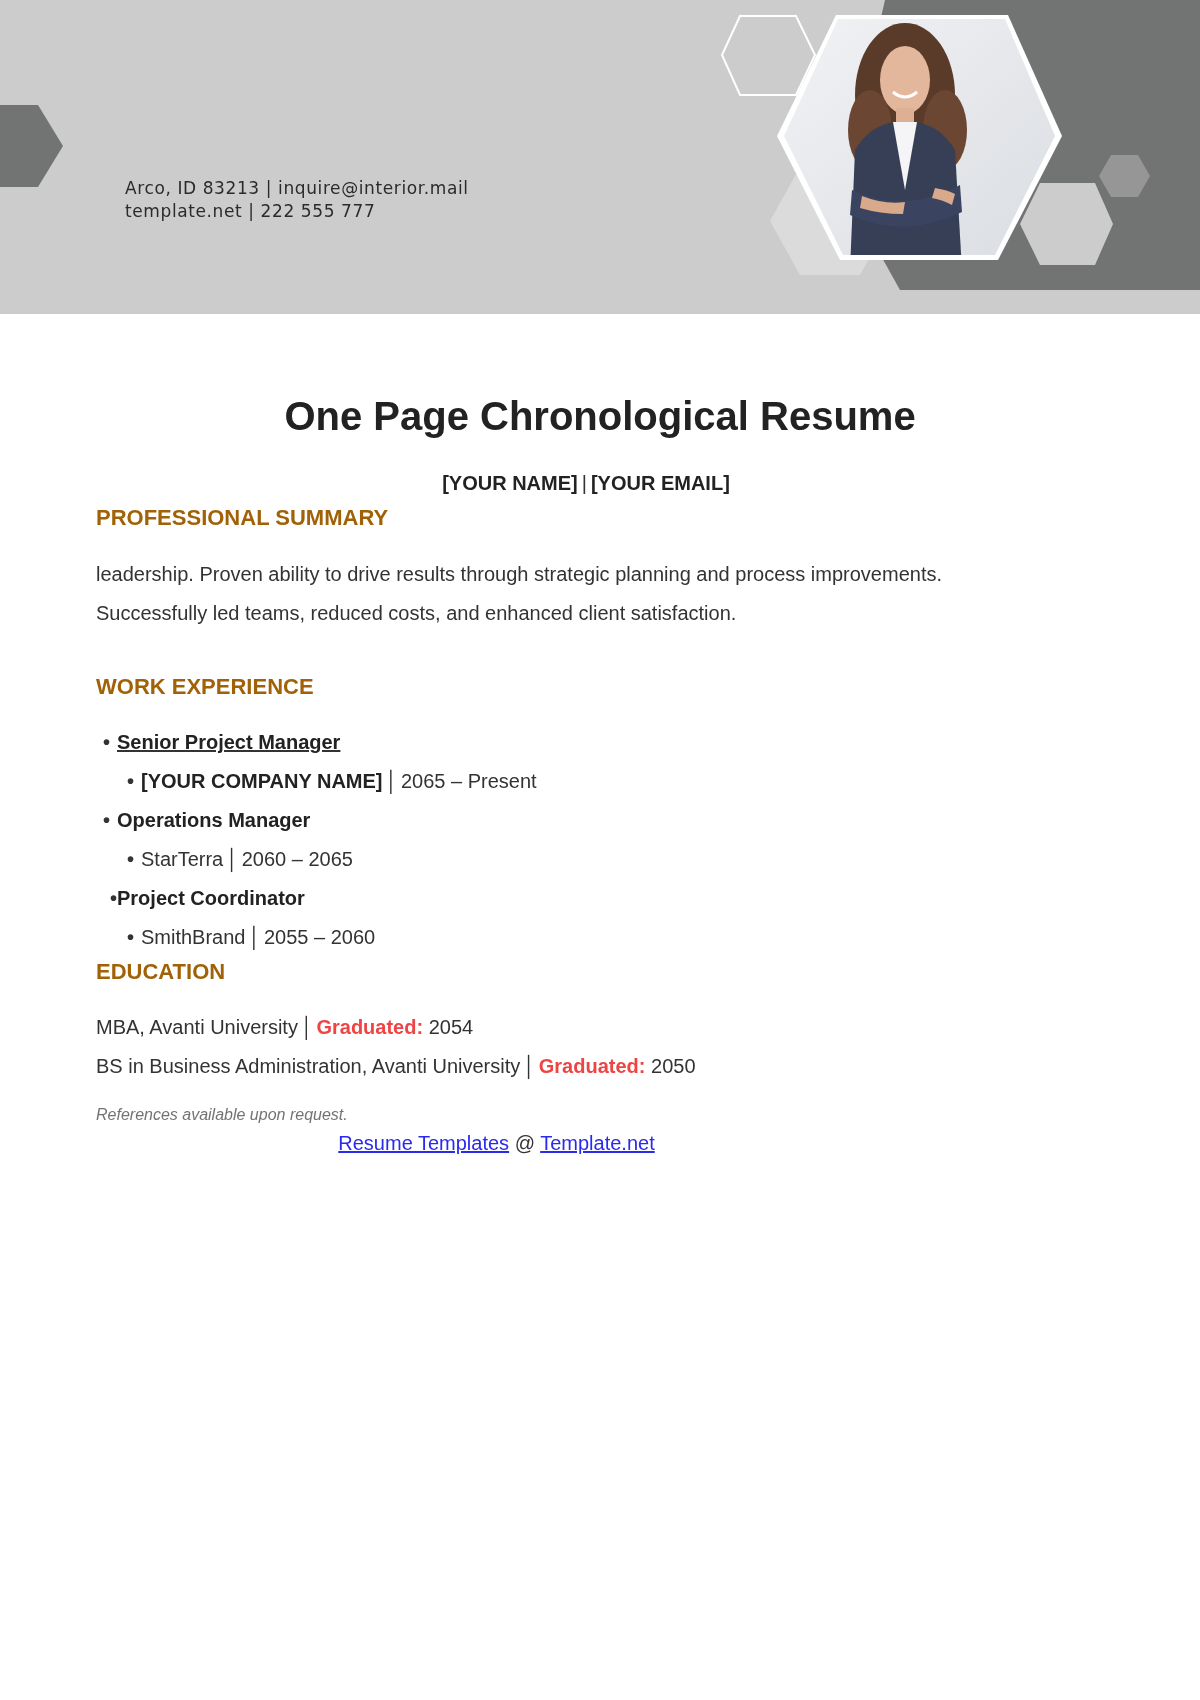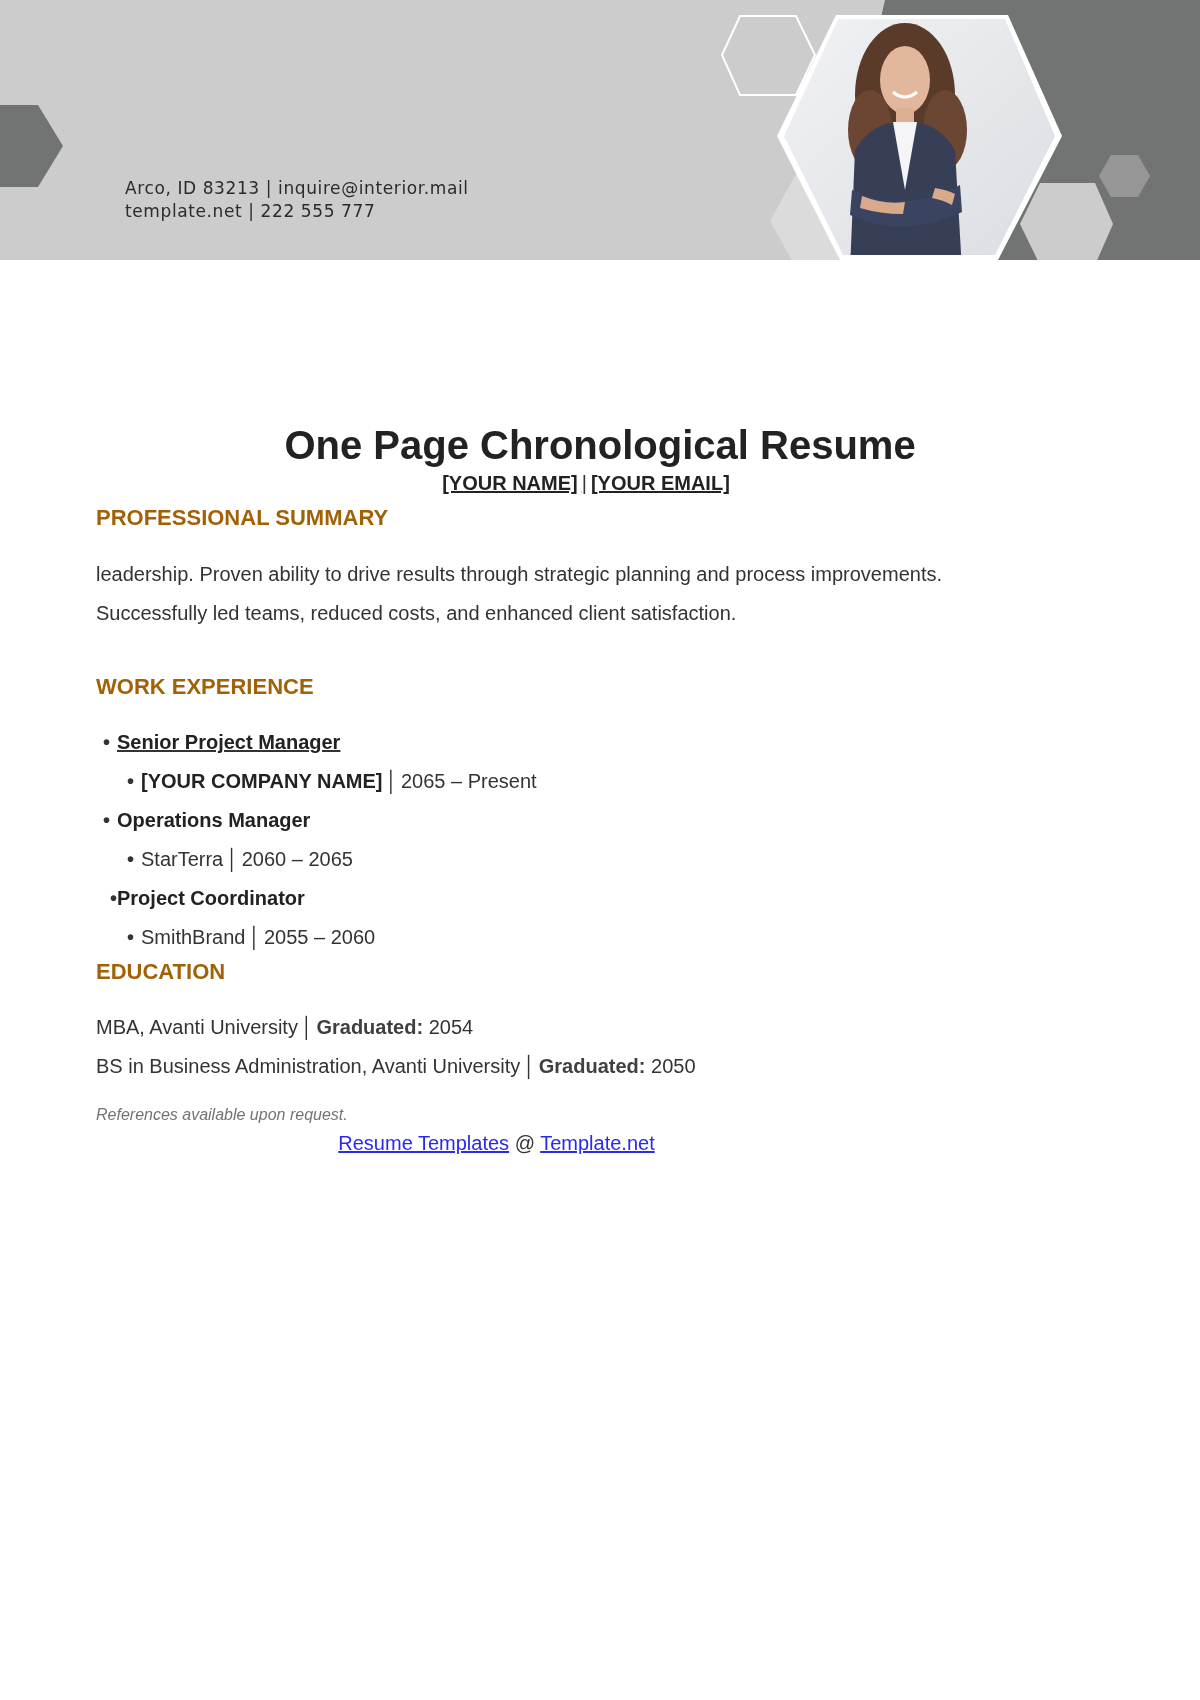--- a/index.html
+++ b/index.html
@@ -1,37 +1,37 @@
 <!DOCTYPE html>
 <html><head>
 <meta charset="utf-8">
 <style>
   * { margin: 0; padding: 0; box-sizing: border-box; }
   html, body { width: 1200px; height: 1700px; background: #ffffff; overflow: hidden; }
   body { font-family: "Liberation Sans", "DejaVu Sans", sans-serif; color: #222222; position: relative; }
 
-  .header { position: absolute; left: 0; top: 0; width: 1200px; height: 260px; background: #cccccc; overflow: hidden; }
+  .header { position: absolute; left: 0; top: 0; width: 1200px; height: 314px; background: #cccccc; overflow: hidden; }
   .header svg { position: absolute; left: 0; top: 0; }
   .contact { position: absolute; left: 125px; top: 177px; font-family: "DejaVu Sans", sans-serif; font-size: 17px; letter-spacing: 0.6px; color: #2b2b2b; line-height: 23px; }
 
   .content { position: absolute; left: 0; top: 0; width: 1200px; }
-  .title { position: absolute; top: 394px; left: 0; width: 1200px; text-align: center; font-size: 40px; font-weight: bold; color: #222222; margin-top: 29px; }
-  .subline { position: absolute; top: 472px; left: 0; width: 1172px; text-align: center; font-size: 20px; font-weight: bold; color: #222222; text-decoration: underline; }
+  .title { position: absolute; top: 394px; left: 0; width: 1200px; text-align: center; font-size: 40px; font-weight: bold; color: #222222; }
+  .subline { position: absolute; top: 472px; left: 0; width: 1172px; text-align: center; font-size: 20px; font-weight: bold; color: #222222; }
   .subline .sep { font-weight: normal; color: #333; padding: 0 4px; }
 
   .h2 { position: absolute; left: 96px; font-size: 22px; font-weight: bold; color: #a16207; }
   .para { position: absolute; left: 96px; width: 1010px; font-size: 20px; line-height: 39px; color: #333333; }
 
   .job { position: absolute; font-size: 20px; color: #333333; }
   .job .bullet { display: inline-block; width: 14px; font-weight: bold; }
   .job b { color: #222222; }
   .sep2 { color: #333; padding: 0 3px; }
 
   .edu { position: absolute; left: 96px; font-size: 20px; color: #333333; }
-  .edu b { color: #404040; margin-top: 33px; }
+  .edu b { color: #ef4444; margin-top: 33px; }
   .refs { position: absolute; left: 96px; top: 1094px; font-size: 16px; font-style: italic; color: #737373; margin-top: 12px; }
   .footer-links { position: absolute; top: 1132px; left: 0; width: 993px; text-align: center; font-size: 20px; color: #333; }
   .footer-links a { color: #2a2aee; text-decoration: underline; }
 </style>
 </head>
 <body>
 
 <div class="header">
   <svg width="1200" height="290" viewBox="0 0 1200 290">
 

